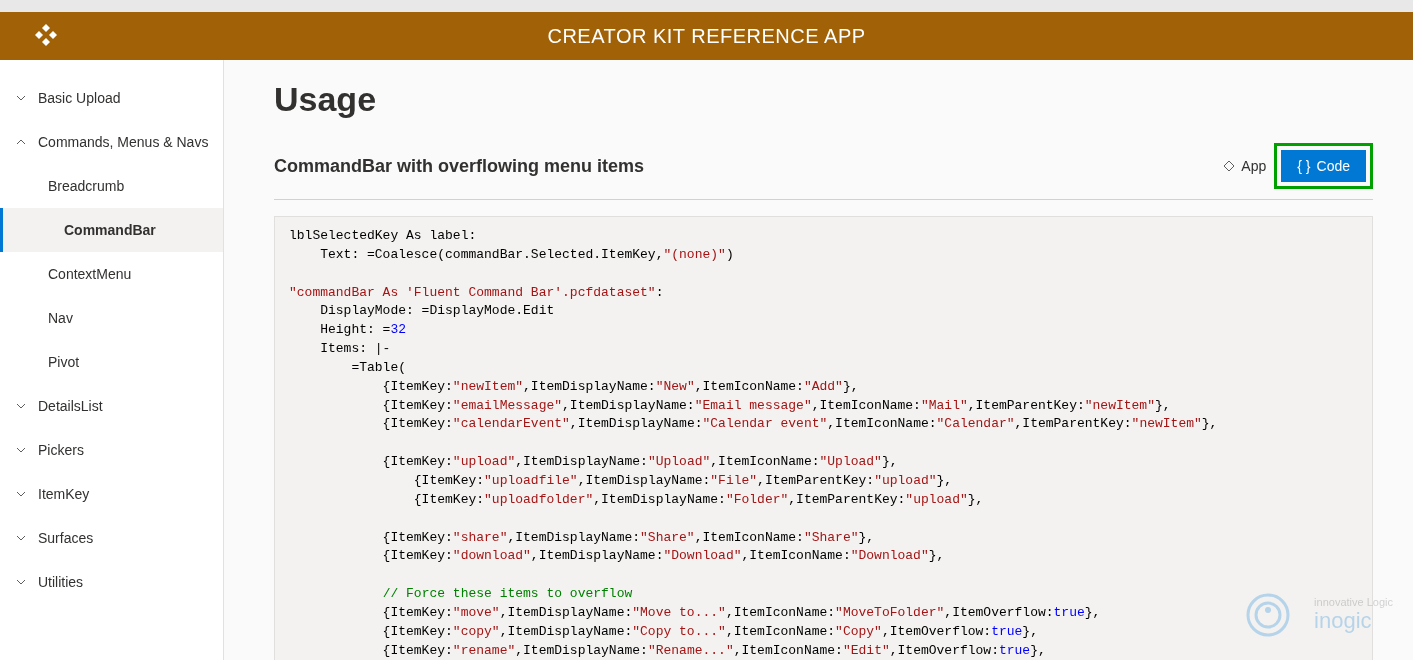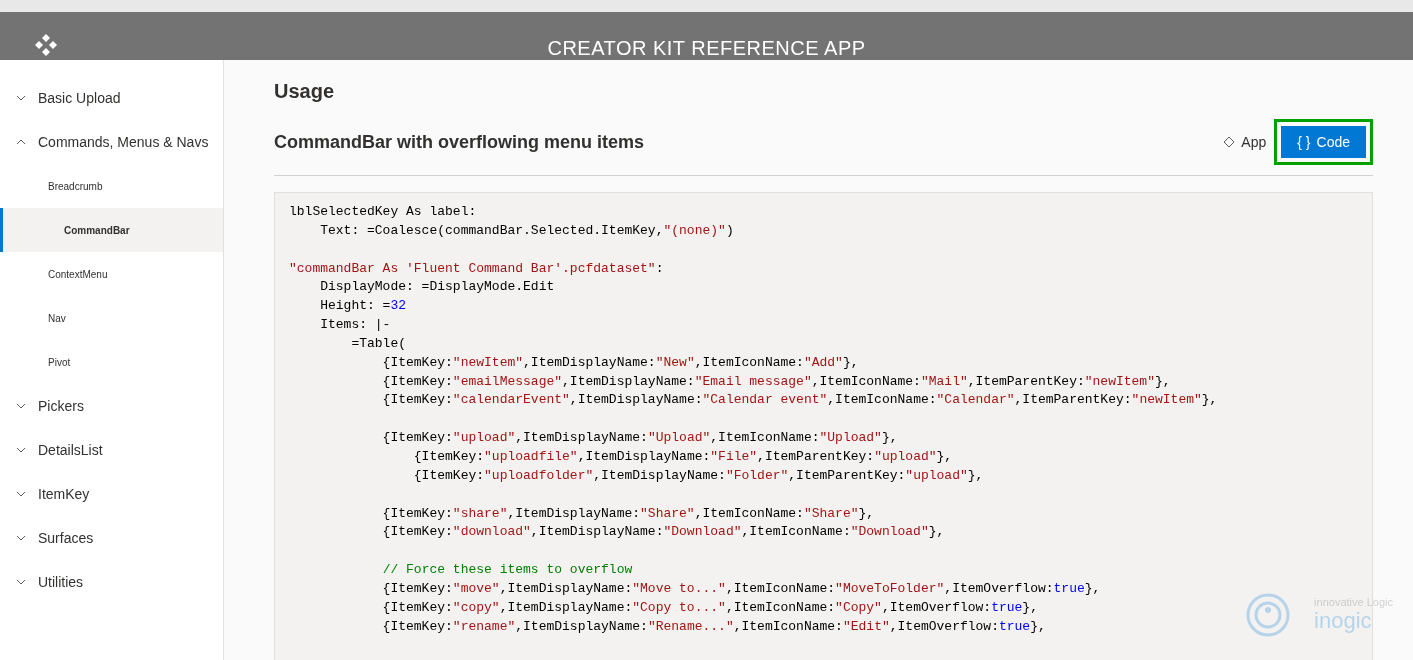--- a/index.html
+++ b/index.html
@@ -1,30 +1,30 @@
 <!DOCTYPE html>
 <html><head>
 <meta charset="utf-8">
 <style>
 * { margin: 0; padding: 0; box-sizing: border-box; }
 body { font-family: "Segoe UI", Arial, sans-serif; background: #f5f5f5; width: 1413px; height: 660px; overflow: hidden; }
 .topbar { height: 12px; background: #e8e8e8; }
-.header { height: 48px; background: #737373; display: flex; align-items: flex-end; position: relative; }
+.header { height: 48px; background: #a16207; display: flex; align-items: center; position: relative; }
 .logo { position: absolute; left: 32px; display: flex; align-items: center; color: #fff; }
 .header-title { flex: 1; text-align: center; color: #fff; font-size: 20px; font-weight: 400; letter-spacing: 0.5px; }
 .container { display: flex; height: calc(100% - 60px); background: #fff; }
 .sidebar { width: 224px; border-right: 1px solid #e1e1e1; background: #fff; padding-top: 16px; overflow-y: auto; }
 .nav-section { display: flex; align-items: center; height: 44px; padding-left: 16px; cursor: pointer; font-size: 14px; color: #323130; }
 .nav-chevron { width: 12px; height: 12px; margin-right: 10px; flex-shrink: 0; display: flex; align-items: center; }
 .nav-children { padding: 0; }
-.nav-item { display: flex; align-items: center; height: 44px; padding-left: 48px; cursor: pointer; font-size: 10px; color: #323130; }
+.nav-item { display: flex; align-items: center; height: 44px; padding-left: 48px; cursor: pointer; font-size: 14px; color: #323130; }
 .nav-item.selected { background: #f3f2f1; position: relative; font-weight: 600; border-left: 3px solid #0078d4; padding-left: 61px; }
 .nav-sub-label { line-height: 1.3; }
 .main { flex: 1; background: #fafafa; padding: 20px 40px 20px 50px; overflow: hidden; position: relative; }
-.page-title { font-size: 20px; font-weight: 600; color: #323130; margin-bottom: 16px; }
+.page-title { font-size: 34px; font-weight: 600; color: #323130; margin-bottom: 24px; }
 .subtitle-row { display: flex; align-items: center; justify-content: space-between; border-bottom: 1px solid #d1d1d1; padding-bottom: 10px; margin-bottom: 16px; }
 .subtitle { font-size: 18px; font-weight: 600; color: #323130; }
 .toggle-row { display: flex; align-items: center; }
 .app-btn { display: flex; align-items: center; gap: 6px; font-size: 14px; color: #323130; cursor: pointer; padding: 6px 8px; }
 .code-btn-wrap { border: 3px solid #00a000; padding: 4px; }
 .code-btn { background: #0078d4; color: #fff; padding: 8px 16px; display: flex; align-items: center; gap: 6px; cursor: pointer; font-size: 14px; }
 .code-block { background: #f3f2f1; border: 1px solid #e1dfdd; padding: 10px 14px; font-family: Consolas, "Courier New", monospace; font-size: 13px; line-height: 1.45; white-space: pre; color: #000; overflow: auto; }
 .t-key { color: #000; }
 .t-str { color: #a31515; }
 .t-lit { color: #0000ff; }
@@ -91,29 +91,29 @@
           <span>Pivot</span>
         </div>
     </div>
 
     <div class="nav-section">
       <span class="nav-chevron">
           <svg width="10" height="10" viewBox="0 0 10 10">
             <path d="M1 3 L5 7 L9 3" stroke="#605e5c" stroke-width="1" fill="none"></path>
           </svg>
         </span>
+      <span>DetailsList</span>
+    </div>
+    <div class="nav-section">
+      <span class="nav-chevron">
+          <svg width="10" height="10" viewBox="0 0 10 10">
+            <path d="M1 3 L5 7 L9 3" stroke="#605e5c" stroke-width="1" fill="none"></path>
+          </svg>
+        </span>
       <span>Pickers</span>
-    </div>
-    <div class="nav-section">
-      <span class="nav-chevron">
-          <svg width="10" height="10" viewBox="0 0 10 10">
-            <path d="M1 3 L5 7 L9 3" stroke="#605e5c" stroke-width="1" fill="none"></path>
-          </svg>
-        </span>
-      <span>DetailsList</span>
     </div>
     <div class="nav-section">
       <span class="nav-chevron">
           <svg width="10" height="10" viewBox="0 0 10 10">
             <path d="M1 3 L5 7 L9 3" stroke="#605e5c" stroke-width="1" fill="none"></path>
           </svg>
         </span>
       <span>ItemKey</span>
     </div>
     <div class="nav-section">

